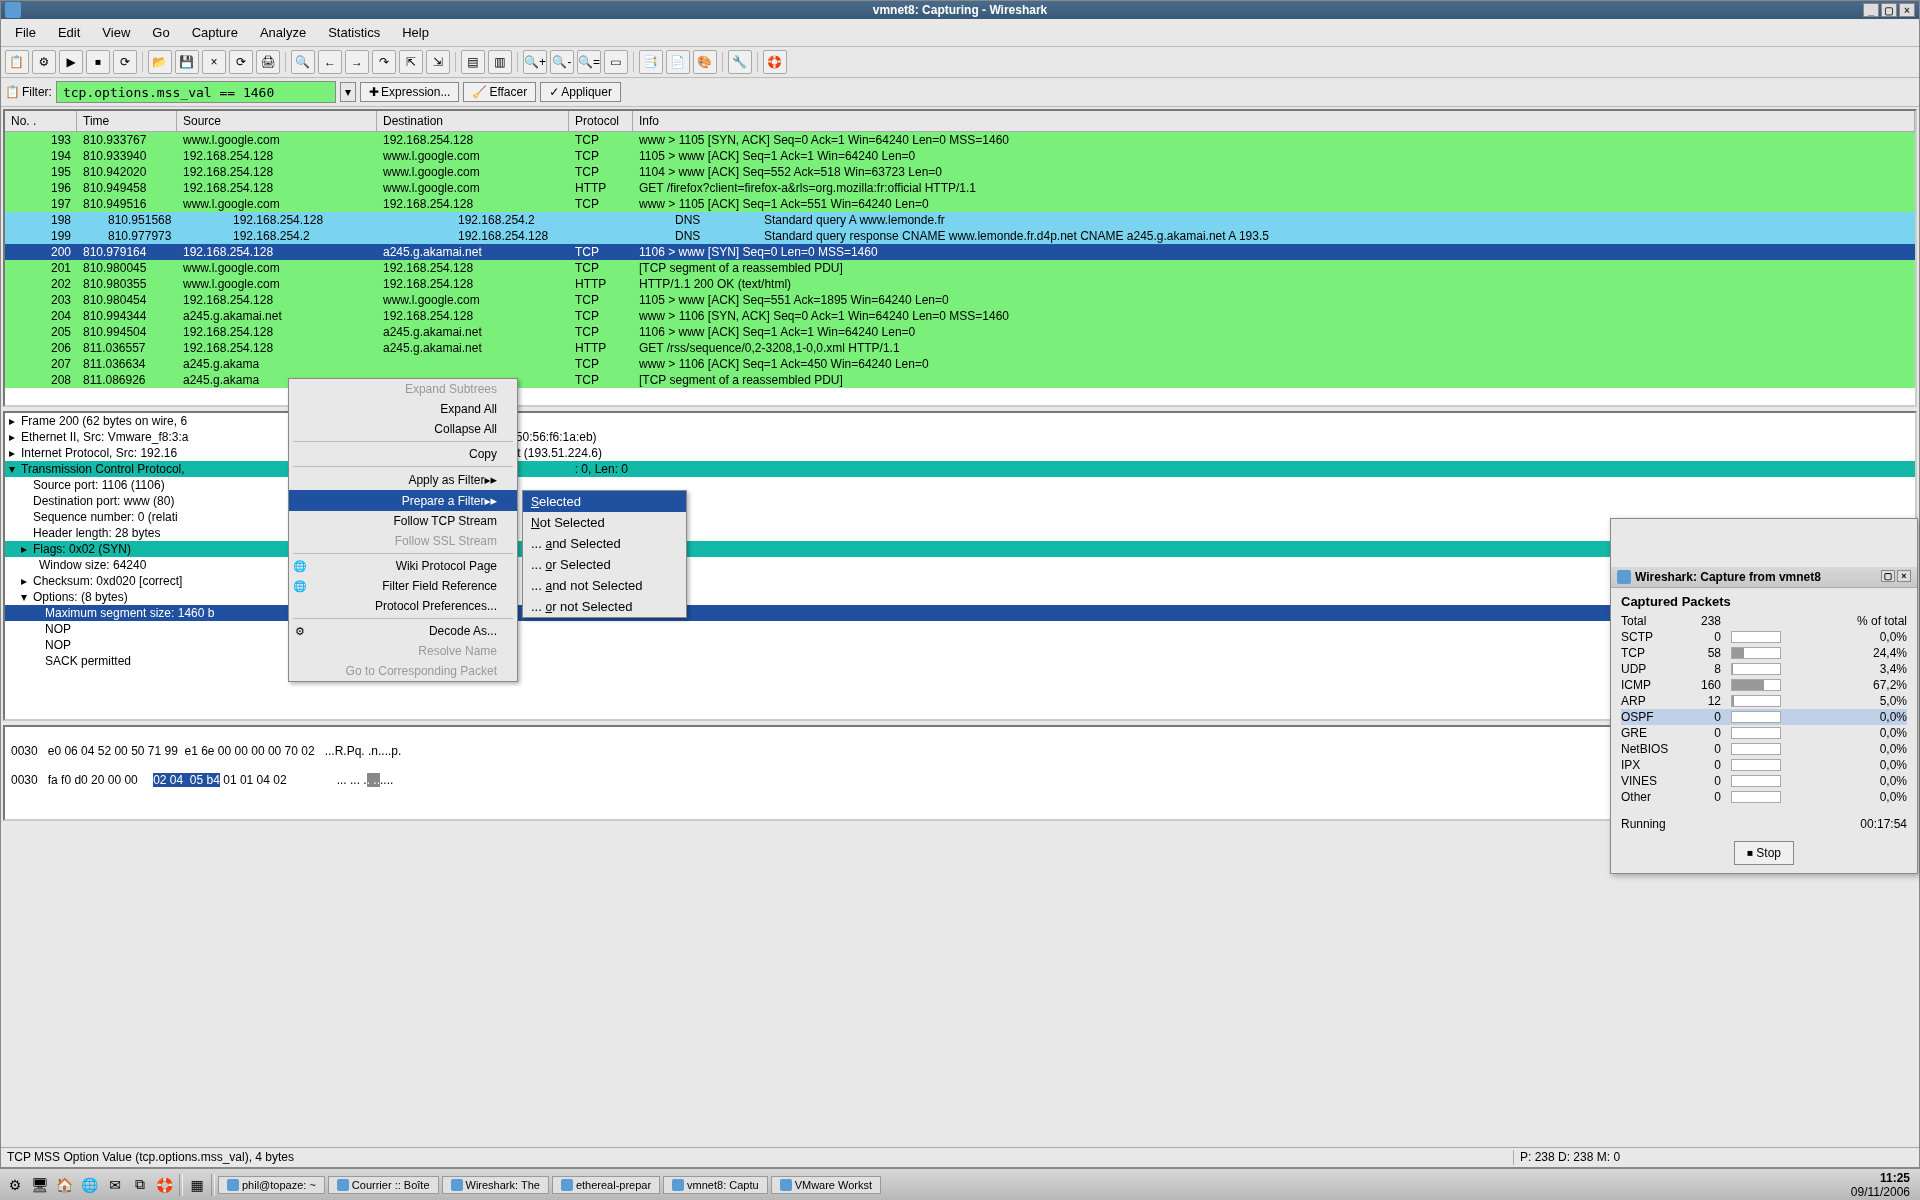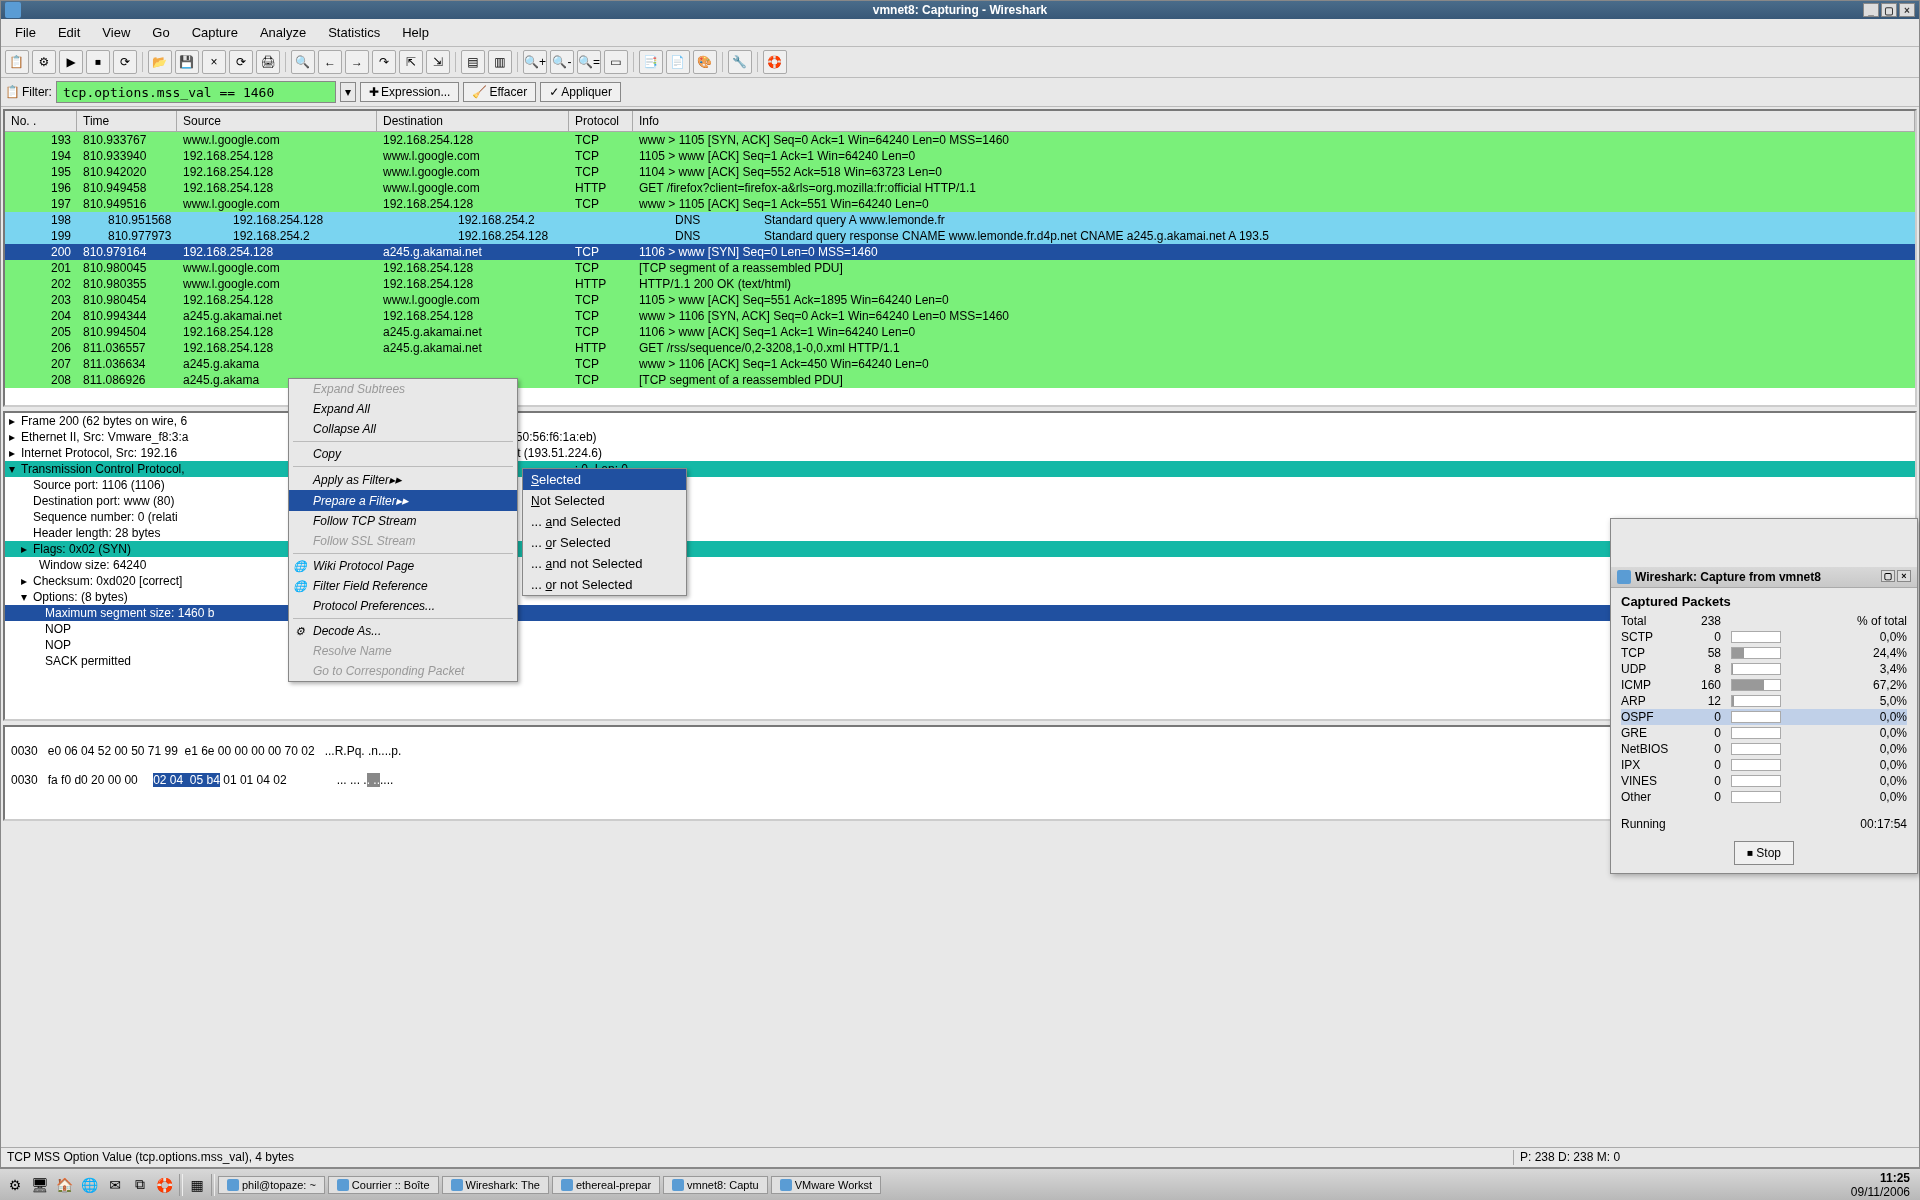--- a/index.html
+++ b/index.html
@@ -51,28 +51,28 @@
 
 .hexpane { flex: 0 0 auto; background: white; border: 2px inset #ccc; margin: 2px; font-family: monospace; font-size: 13px; padding: 2px 6px; white-space: pre; overflow: auto; }
 .hex-sel { background: #2050a0; color: white; margin-left: 12px; }
 .hex-hl { background: #888; color: white; }
 
 .statusbar { background: #e8e8e8; border-top: 1px solid #aaa; display: flex; padding: 2px 6px; font-size: 12px; position: absolute; bottom: 0; left: 0; right: 0; height: 20px; }
 .statusbar .left { flex: 1; }
 .statusbar .mid { width: 400px; border-left: 1px solid #aaa; padding-left: 6px; }
 
 .context-menu { position: absolute; background: #e8e8e8; border: 1px solid #888; box-shadow: 2px 2px 4px rgba(0,0,0,0.3); z-index: 100; min-width: 230px; }
-.context-menu .mi { padding: 3px 20px 3px 24px; cursor: pointer; font-size: 13px; display: flex; justify-content: flex-start; align-items: center; position: relative; font-style: italic; }
+.context-menu .mi { padding: 3px 20px 3px 40px; cursor: pointer; font-size: 13px; display: flex; justify-content: flex-end; align-items: center; position: relative; }
 .context-menu .mi.disabled { color: #999; }
 .context-menu .mi.hl { background: #2050a0; color: white; }
 .context-menu .sep { height: 1px; background: #bbb; margin: 2px 4px; }
 .context-menu .arrow::after { content: '▸'; }
 .context-menu .mi .micon { position: absolute; left: 4px; width: 14px; text-align: center; font-size: 11px; }
 
-.submenu { position: absolute; left: 522px; top: 468px; background: #e8e8e8; border: 1px solid #888; box-shadow: 2px 2px 4px rgba(0,0,0,0.3); z-index: 101; min-width: 165px; }
+.submenu { position: absolute; left: 522px; top: 490px; background: #e8e8e8; border: 1px solid #888; box-shadow: 2px 2px 4px rgba(0,0,0,0.3); z-index: 101; min-width: 165px; }
 .submenu .mi { padding: 3px 16px 3px 8px; cursor: pointer; font-size: 13px; }
 .submenu .mi.hl { background: #2050a0; color: white; }
 
 .capture-dialog { position: absolute; right: 2px; top: 518px; width: 308px; background: #e8e8e8; border: 1px solid #888; box-shadow: 2px 2px 6px rgba(0,0,0,0.3); z-index: 50; }
 .cd-title { background: linear-gradient(to bottom, #d8d8d8, #c8c8c8); padding: 3px 6px; font-size: 12px; border-bottom: 1px solid #aaa; font-weight: bold; display: flex; align-items: flex-start; margin-top: 48px; }
 .cd-title .cd-ticon { width: 14px; height: 14px; background: #5a9cd4; margin-right: 4px; border-radius: 2px;}
 .cd-title .cd-controls { margin-left: auto; display: flex; gap: 2px; }
 .cd-title .cd-controls span { width: 14px; height: 12px; border: 1px solid #888; background: #ddd; font-size: 9px; text-align: center; line-height: 10px; cursor: pointer;}
 .cd-body { padding: 6px 10px; }
 .cd-body h4 { font-size: 13px; margin-bottom: 4px; }

